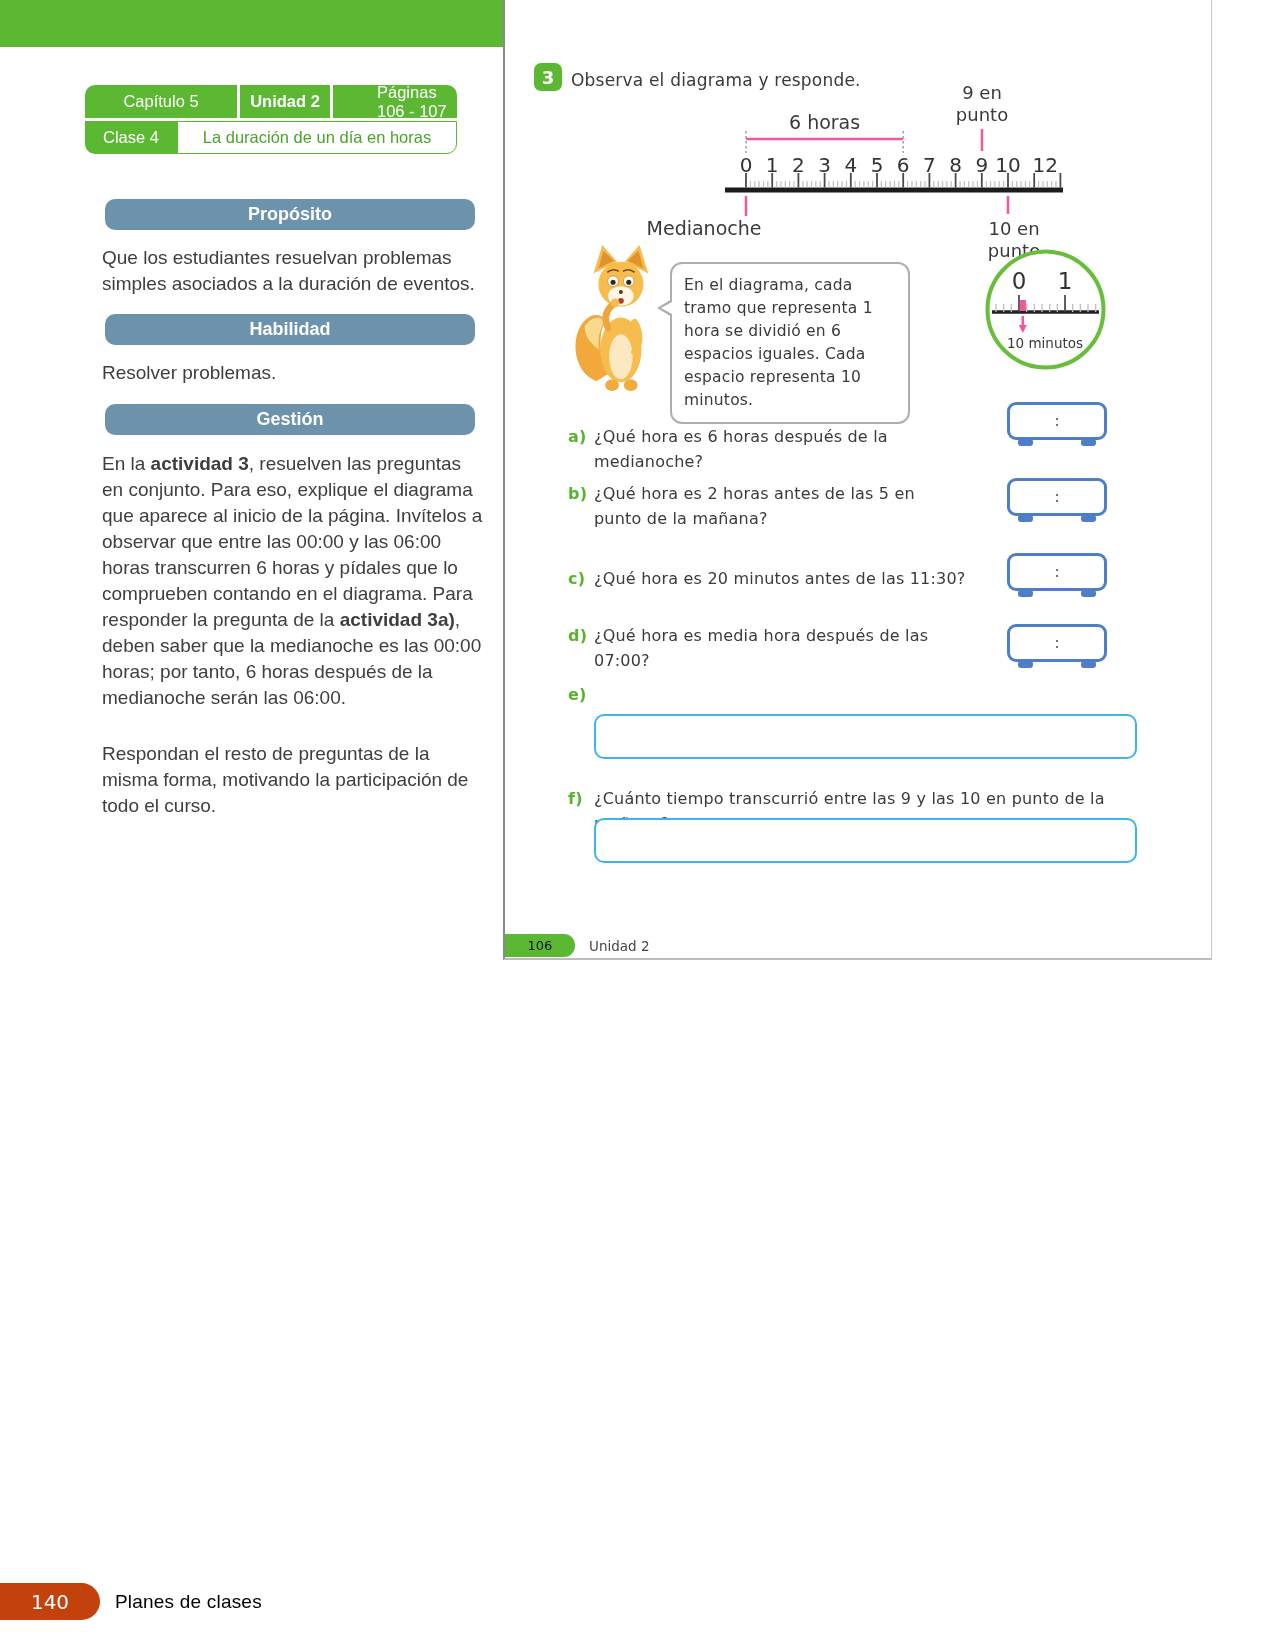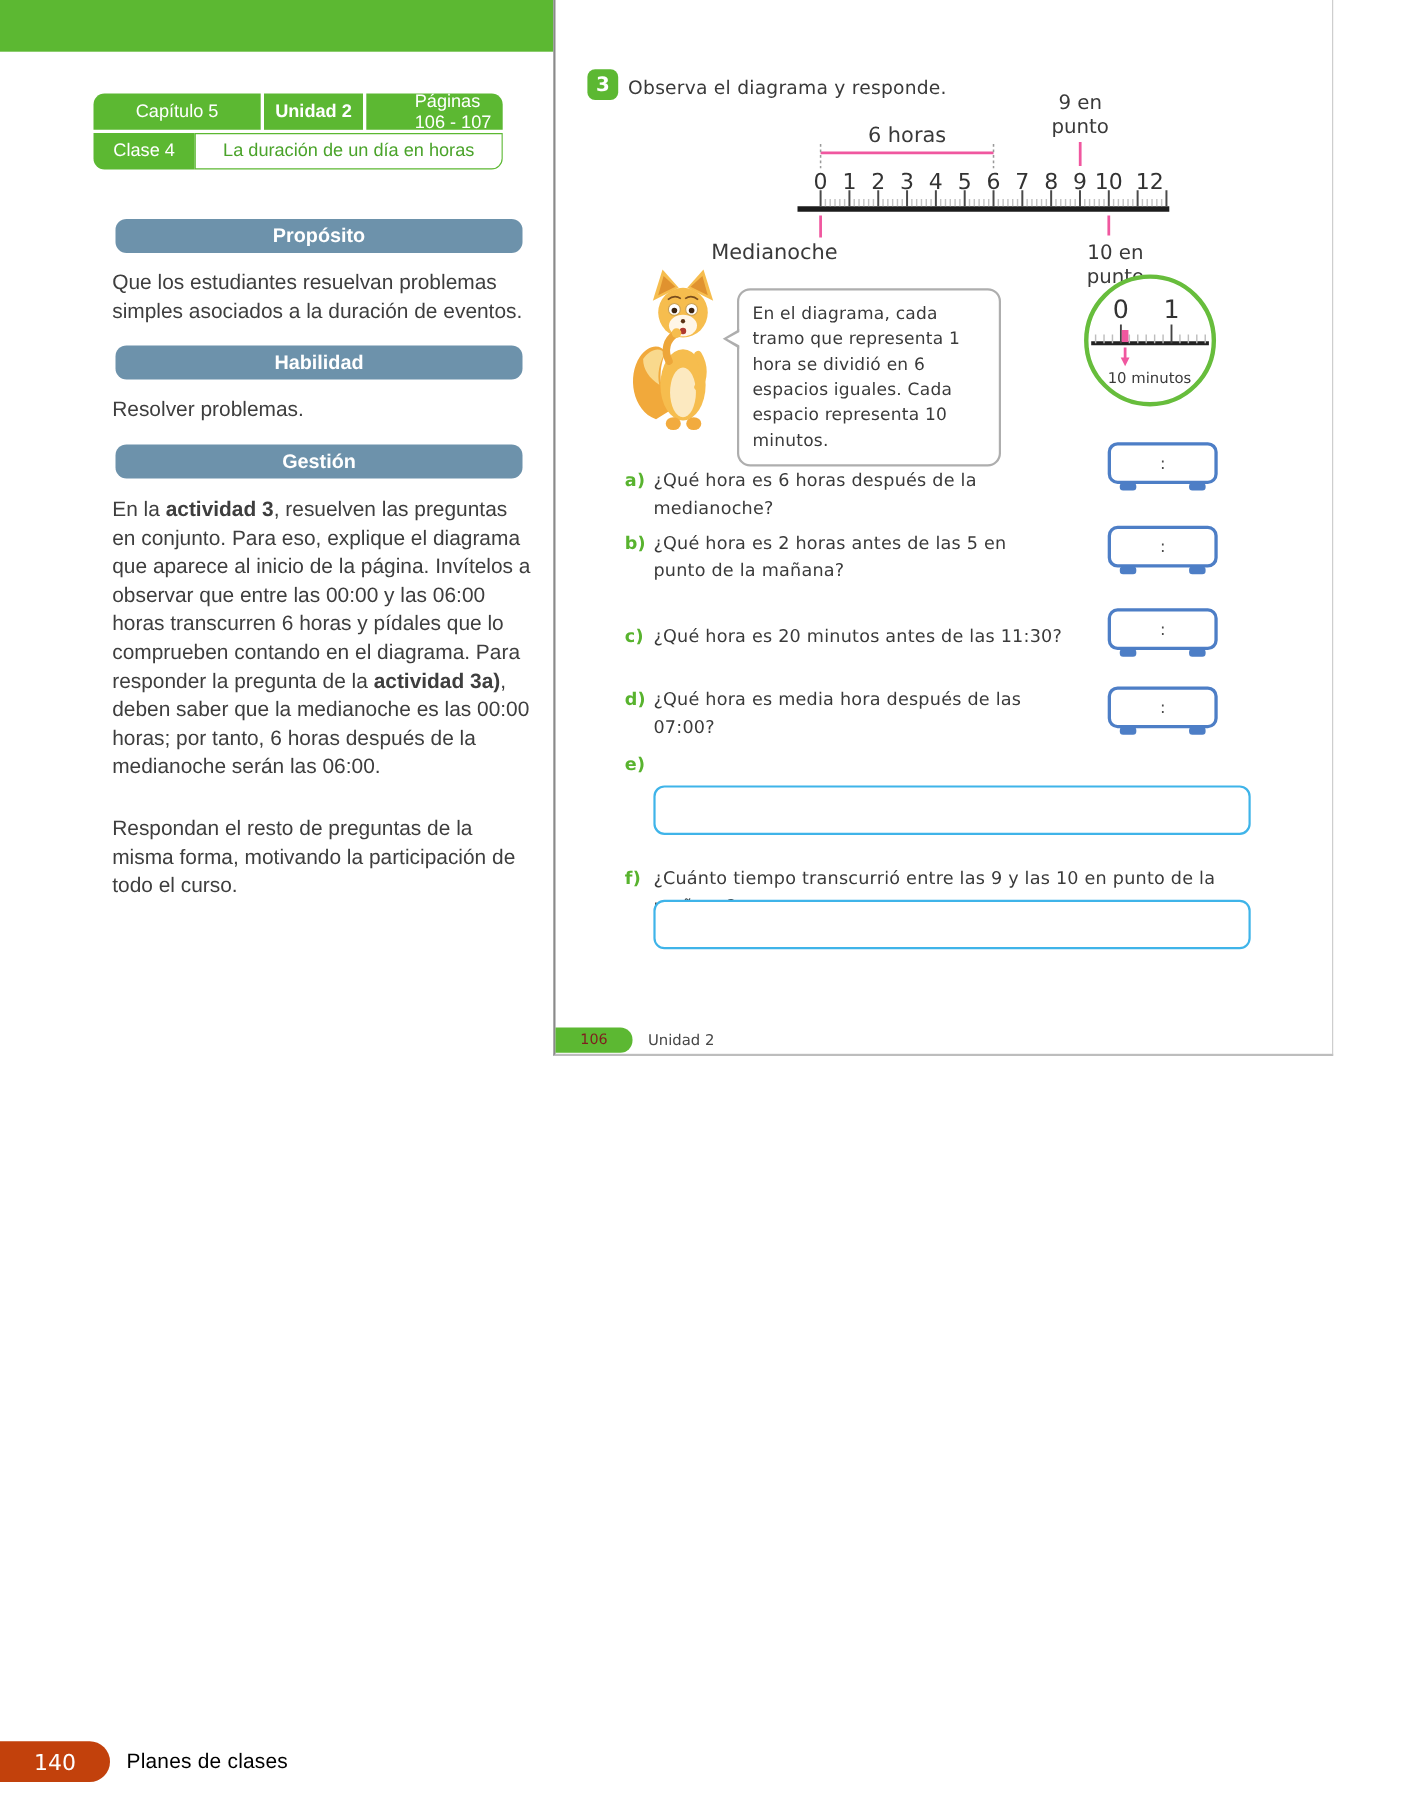--- a/index.html
+++ b/index.html
@@ -58,21 +58,21 @@
          border-radius:9px;box-sizing:border-box;display:flex;align-items:center;justify-content:center;
          font-size:15px;color:#4a4a4a;}
   .clock:before,.clock:after{content:"";position:absolute;bottom:-9px;width:15px;height:7px;
          background:#4d7ec6;border-radius:3px;}
   .clock:before{left:8px;} .clock:after{right:8px;}
 
   .answer-box{position:absolute;left:89px;width:543px;height:45px;background:#fff;
          border:2px solid #3fb4e9;border-radius:10px;box-sizing:border-box;}
 
   .page-tab{position:absolute;left:0;top:934px;width:70px;height:23px;background:#5cb832;
-         border-radius:0 11px 11px 0;color:#7f1d1d;font-size:13px;display:flex;align-items:center;justify-content:center;}
+         border-radius:0 11px 11px 0;color:#0f172a;font-size:13px;display:flex;align-items:center;justify-content:center;}
   .unit-label{position:absolute;left:84px;top:938px;font-size:13.5px;color:#474747;}
 
   
   .doc-pill{position:absolute;left:0;top:1583px;width:100px;height:37px;background:#c2410c;
          border-radius:0 19px 19px 0;color:#fff;font-size:20px;display:flex;align-items:center;justify-content:center;
          font-family:"DejaVu Sans",sans-serif;}
   .doc-label{position:absolute;left:115px;top:1591px;font-size:19px;color:#000000;
          font-family:Liberation Sans, sans-serif;letter-spacing:.2px;}
 </style>
 </head>

